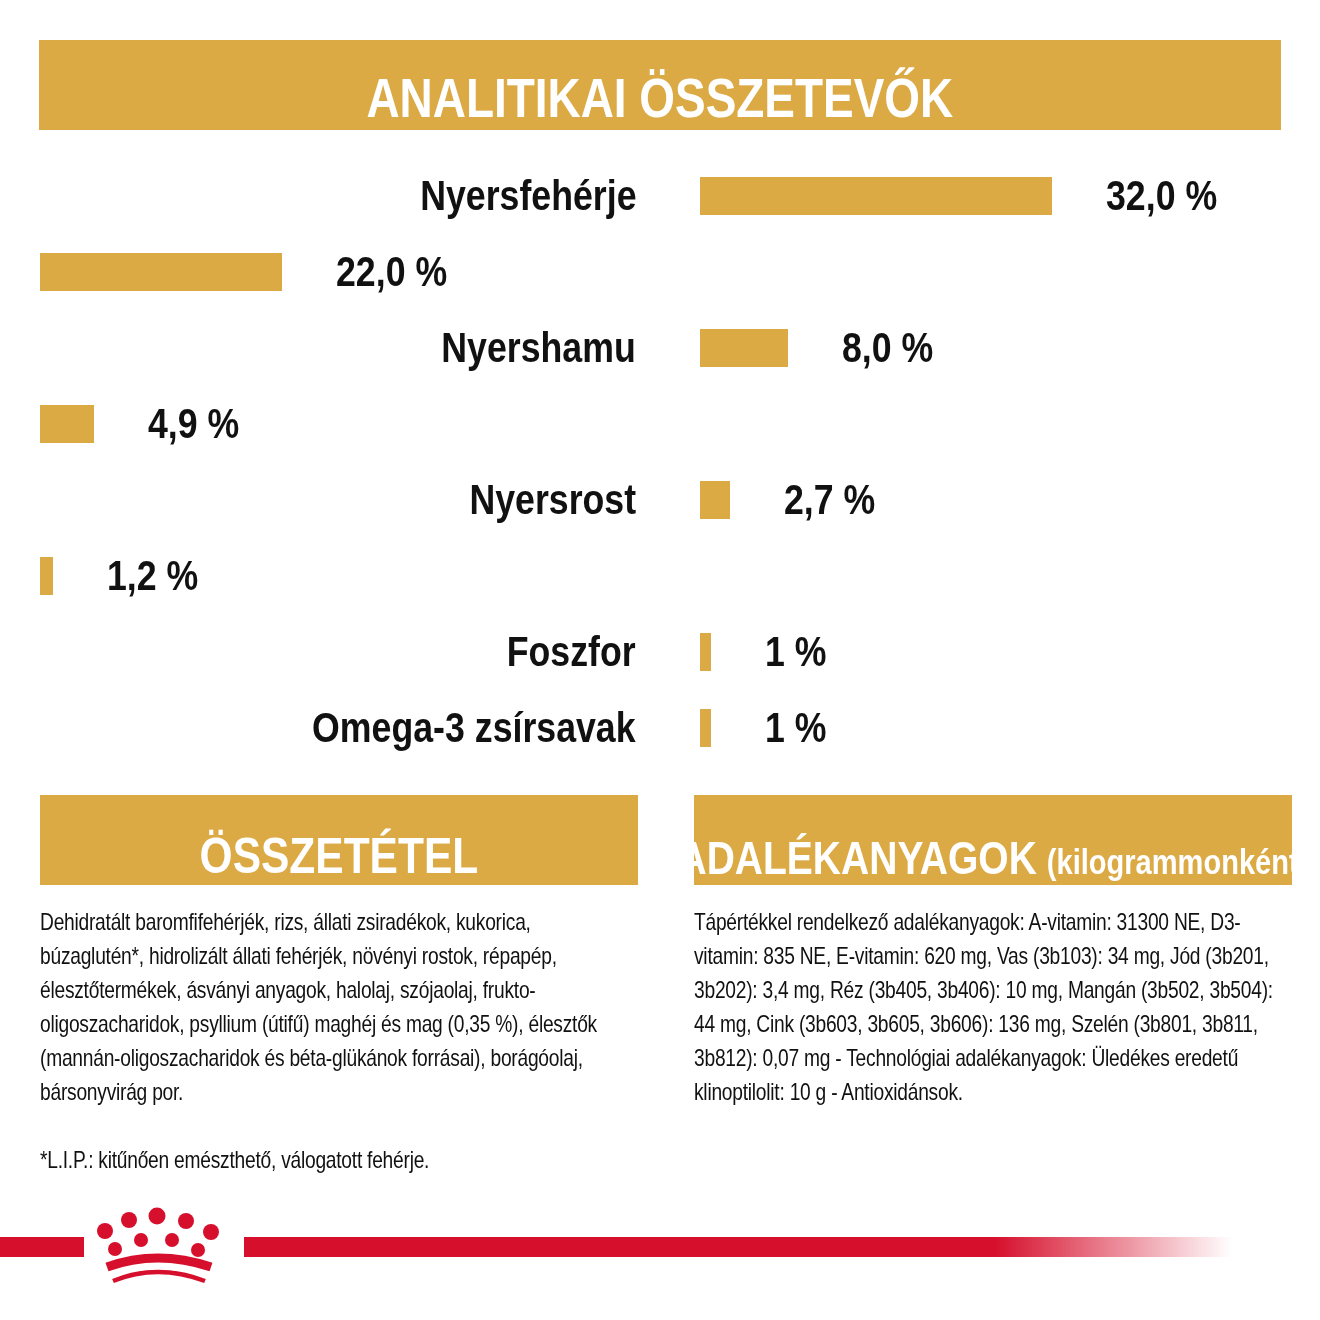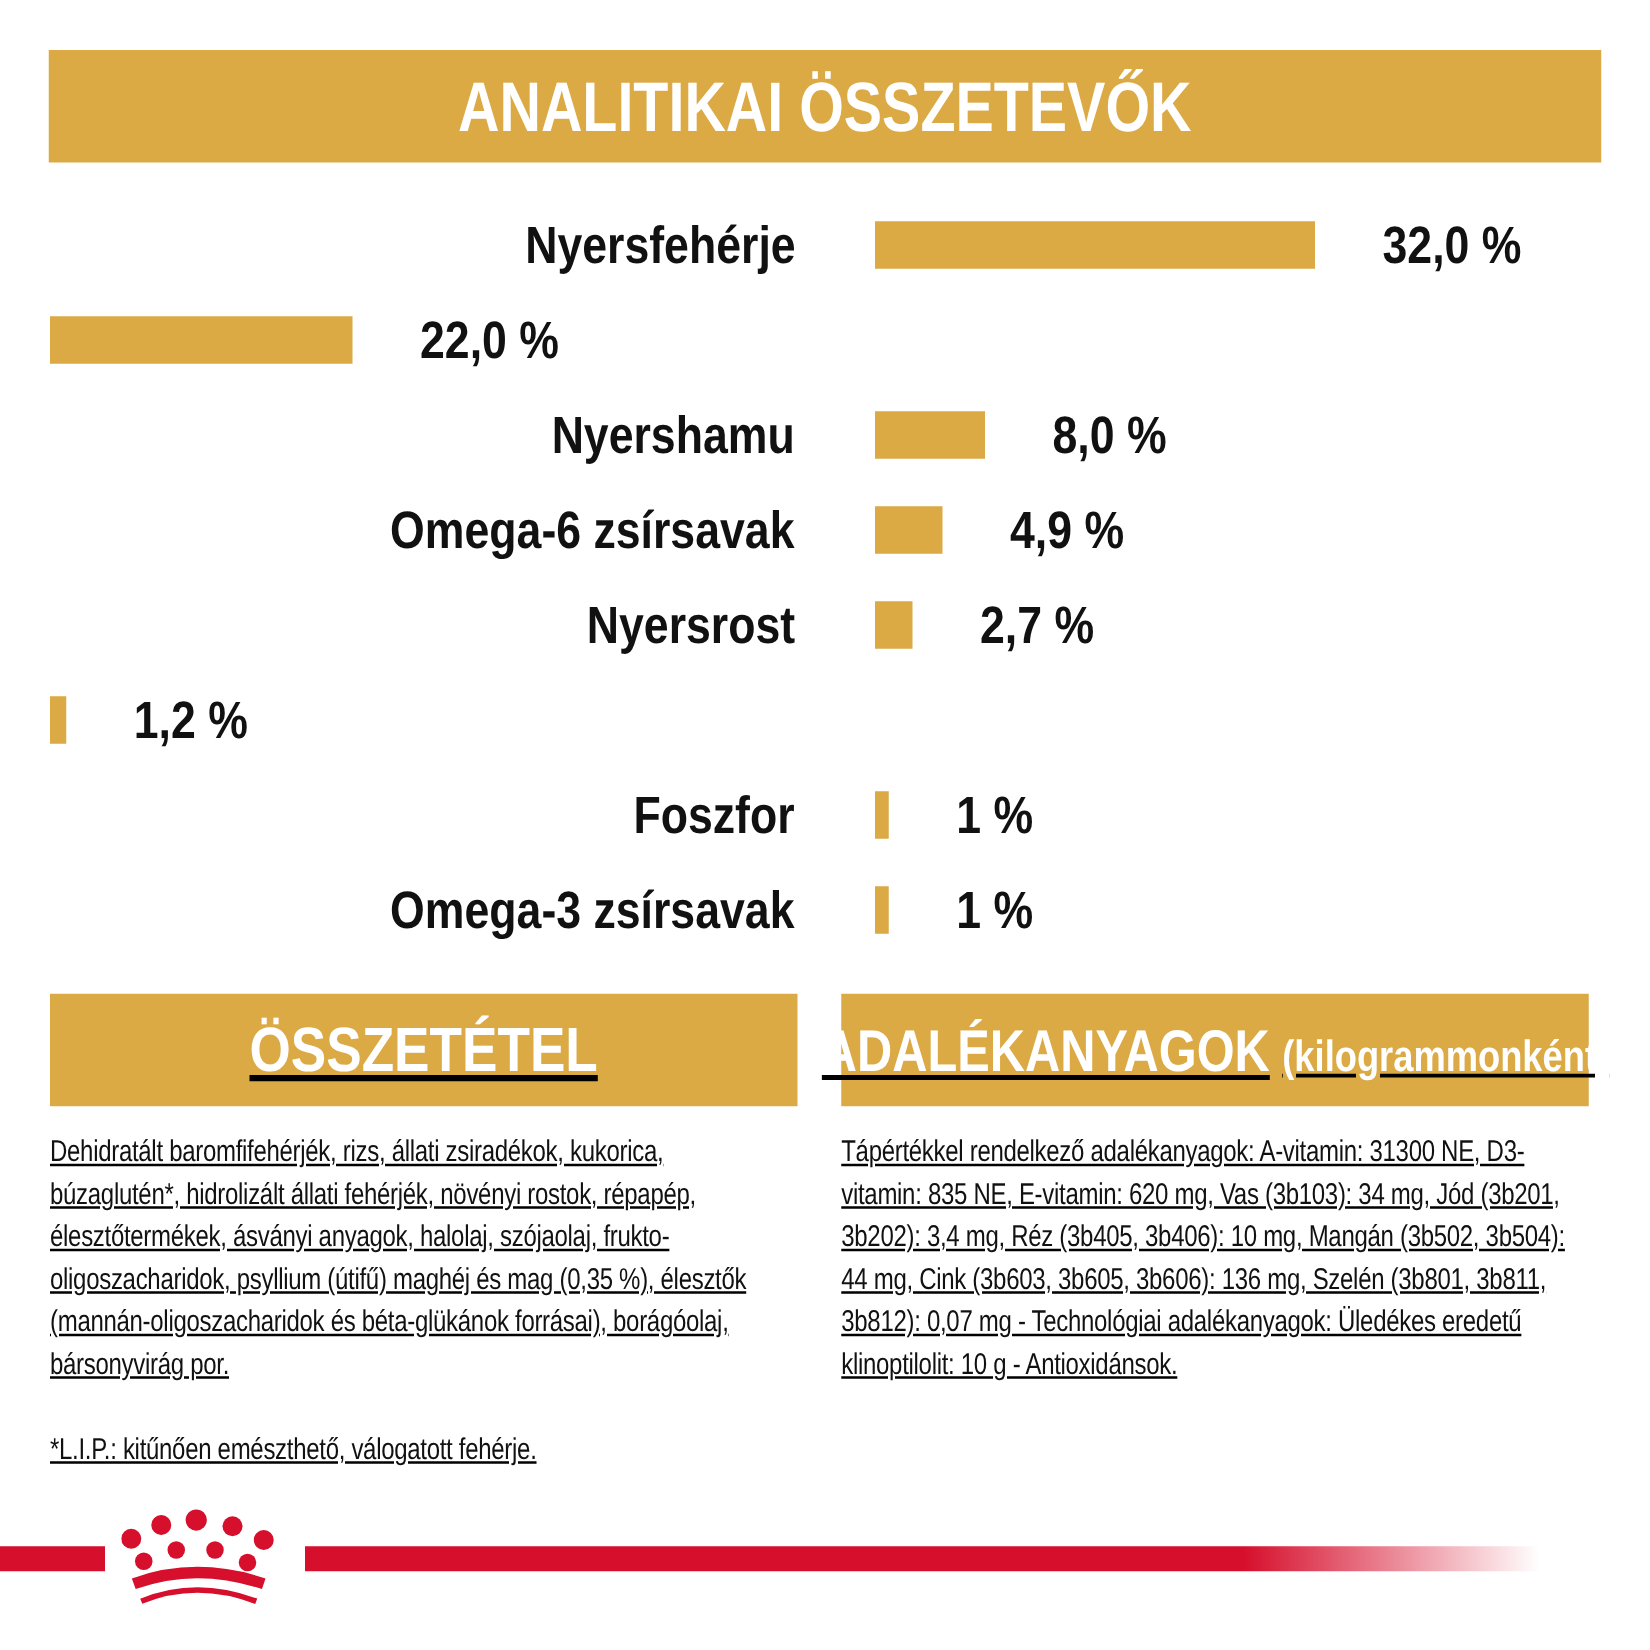--- a/index.html
+++ b/index.html
@@ -10,21 +10,21 @@
     font-family: "Liberation Sans", sans-serif;
     overflow: hidden;
     --gold: #DCAA45;
     --red: #D60F2C;
     --ink: #111111;
   }
   .band {
     background: var(--gold);
     color: #ffffff;
     display: flex;
-    align-items: center;
+    align-items: flex-end;
     justify-content: center;
   }
   .title-band {
     position: absolute;
     left: 39px; top: 40px;
     width: 1242px; height: 90px;
   }
   .title-band .band-text {
     display: inline-block;
     font-size: 56px;
@@ -48,21 +48,21 @@
   }
   .cbar { height: 38px; background: var(--gold); flex: 0 0 auto; }
   .cval { margin-left: 14px; }
   .cval span {
     display: inline-block;
     font-size: 42px; font-weight: bold; color: var(--ink);
     white-space: nowrap;
     transform: scaleX(.85); transform-origin: 0 50%;
   }
   
-  .cols { position: absolute; left: 40px; top: 795px; width: 1242px; display: flex; gap: 35px; text-decoration: underline; }
+  .cols { position: absolute; left: 40px; top: 795px; width: 1242px; display: flex; gap: 56px; }
   .col { width: 598px; flex: 0 0 598px; }
   .section-band { height: 90px; margin-bottom: 20px; }
   .section-band .one-line {
     display: inline-block;
     font-size: 50px; font-weight: bold; white-space: nowrap;
     transform: scaleX(.85);
   }
   .section-band .duo {
     display: flex; align-items: baseline; gap: 12px;
     white-space: nowrap;
@@ -113,23 +113,20 @@
       <div class="cval"><span>22,0 %</span></div>
     </div>
     <div class="crow">
       <div class="clabel">
         <span>Nyershamu</span>
       </div>
       <div class="cbar" style="width: 88px;"></div>
       <div class="cval"><span>8,0 %</span></div>
     </div>
     <div class="crow">
-      <div class="clabel">
-        <span>Omega-6 zsírsavak</span>
-      </div>
       <div class="cbar" style="width: 54px;"></div>
       <div class="cval"><span>4,9 %</span></div>
     </div>
     <div class="crow">
       <div class="clabel">
         <span>Nyersrost</span>
       </div>
       <div class="cbar" style="width: 30px;"></div>
       <div class="cval"><span>2,7 %</span></div>
     </div>

